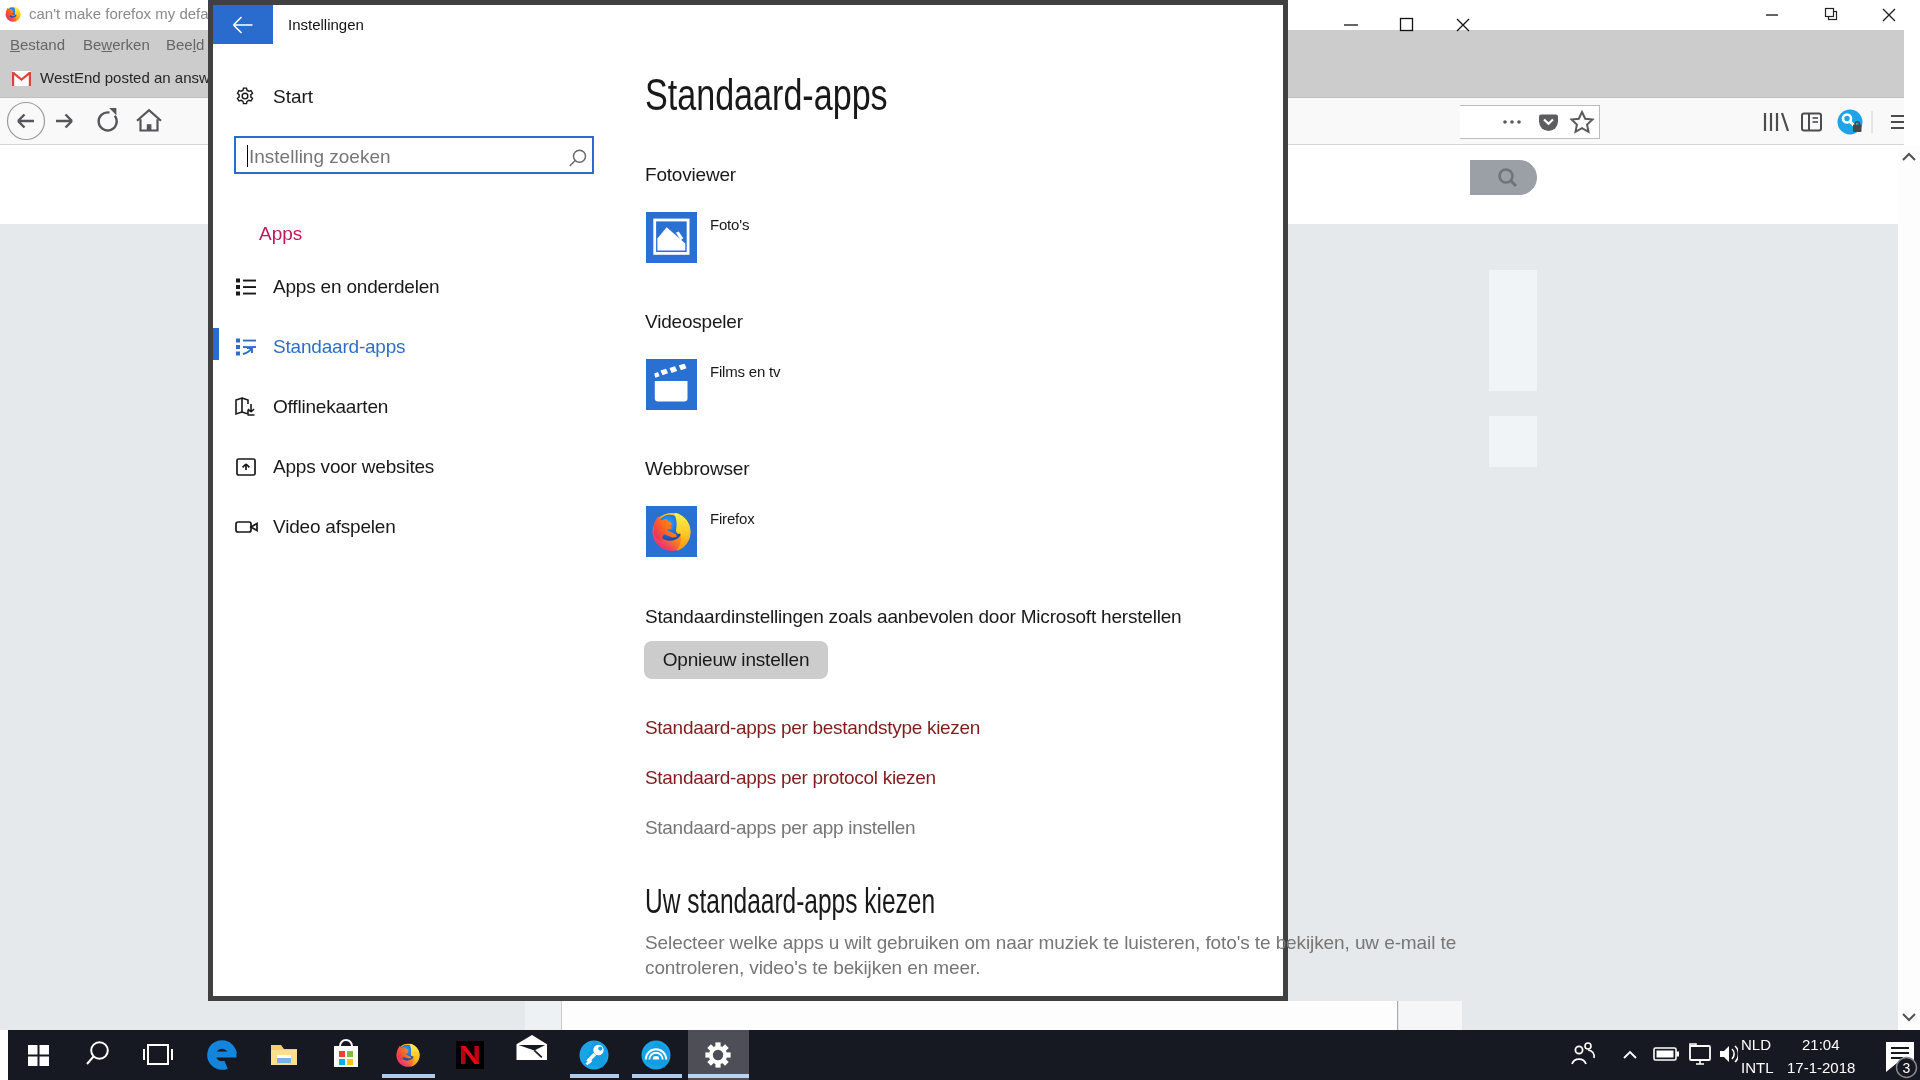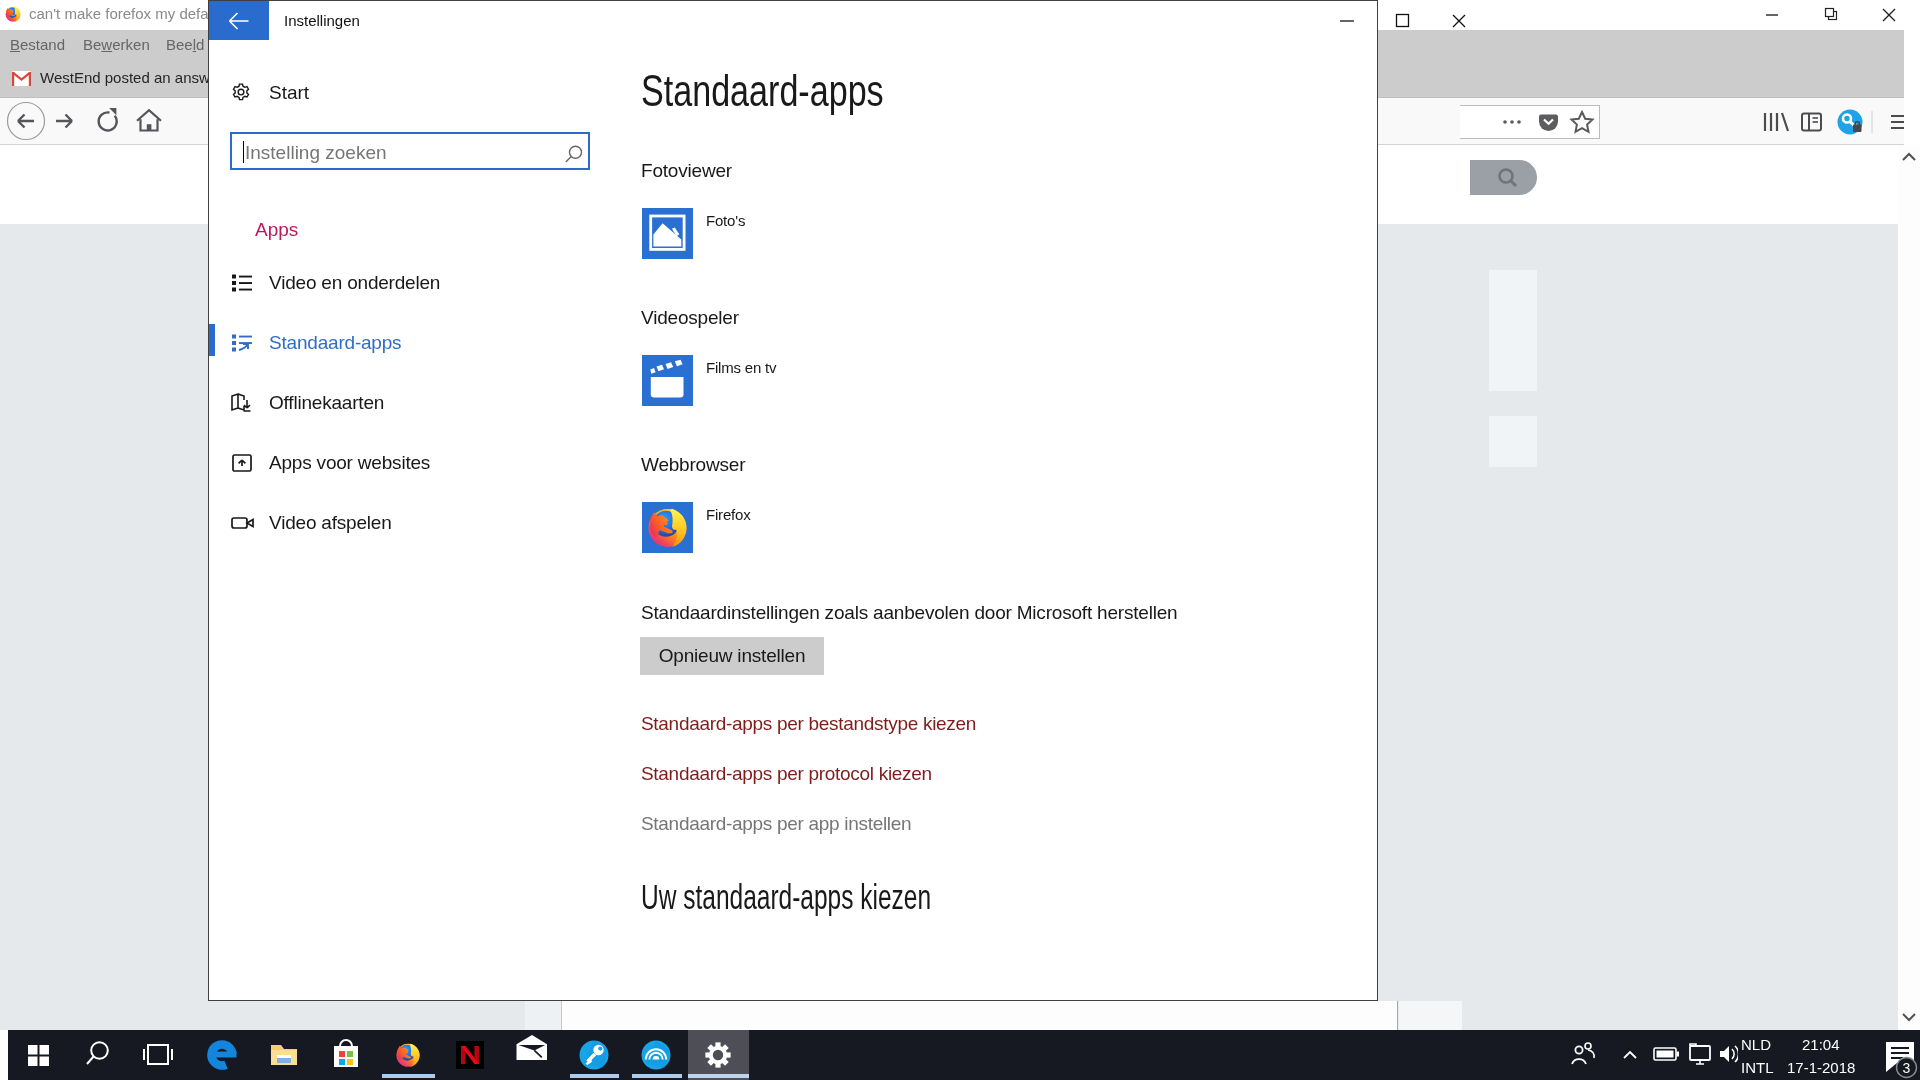--- a/index.html
+++ b/index.html
@@ -13,39 +13,39 @@
   #ff-menu { left:0; top:30px; width:1904px; height:67px; background:#cccccc; }
   .menuitem { position:absolute; top:6px; font-size:15px; color:#666666; }
   #ff-book { position:absolute; left:40px; top:39px; font-size:15px; color:#262626; font-weight:400; }
   #ff-nav { left:0; top:97px; width:1904px; height:48px; background:#f9f9fa; border-bottom:1px solid #d4d4d4; border-top:1px solid #bebebe; }
   #ff-page-white { left:0; top:145px; width:1904px; height:79px; background:#ffffff; }
   #ff-page { left:0; top:224px; width:1898px; height:806px; background:#e5e9ec; }
   #ff-scroll { left:1898px; top:145px; width:22px; height:885px; background:#fdfdfd; }
   .litebox { position:absolute; background:#f1f4f6; }
 
   
-  #win { left:208px; top:0px; width:1170px; height:1001px; background:#ffffff; border:1px solid #404040; }
+  #win { left:208px; top:0px; width:1080px; height:1001px; background:#ffffff; border:5px solid #404040; }
   #back { position:absolute; left:0px; top:0px; width:60px; height:39px; background:#2a6ccd; }
   #wintitle { position:absolute; left:75px; top:11px; font-size:15px; color:#111; }
   .navrow { position:absolute; left:22px; height:40px; font-size:19px; color:#191919; letter-spacing:-0.2px; }
   .navrow .label { position:absolute; left:38px; top:7px; white-space:nowrap; }
   .navrow svg { position:absolute; left:0px; top:7px; }
   #selbar { position:absolute; left:0px; top:323px; width:6px; height:32px; background:#2a6ccd; }
   #searchbox { position:absolute; left:21px; top:131px; width:360px; height:38px; border:2px solid #2a6ccd; background:#fff;padding-left:36px; }
   #searchbox .ph { position:absolute; left:13px; top:8px; font-size:19px; color:#767676; }
   #apps-hdr { position:absolute; left:22px; top:218px; font-size:19px; color:#be185d;margin-left:24px; }
 
   #main { position:absolute; left:432px; top:0; width:840px; height:1000px; }
   #h1 { position:absolute; left:0px; top:65px; font-size:44px; font-weight:300; color:#191919; transform:scaleX(0.775); transform-origin:0 0; }
   .sect { position:absolute; left:0px; font-size:19px; color:#191919; letter-spacing:-0.2px; }
   .tile { position:absolute; left:1px; width:51px; height:51px; background:#2a6fd2; }
   .applabel { position:absolute; left:65px; font-size:15px; color:#191919; letter-spacing:-0.2px; }
   .link { position:absolute; left:0px; font-size:19px; color:#7f1d1d; letter-spacing:-0.3px; }
   .graytext { position:absolute; left:0px; font-size:19px; color:#767676; letter-spacing:-0.3px; }
-  #resetbtn { position:absolute; left:-1px; top:636px; width:184px; height:38px; background:#cccccc; font-size:19px; color:#191919; text-align:center; line-height:38px; letter-spacing:-0.2px; }
+  #resetbtn { position:absolute; left:-1px; top:636px; width:184px; height:38px; background:#cccccc; font-size:19px; color:#191919; text-align:center; line-height:38px; letter-spacing:-0.2px;border-radius:8px; }
   #h2 { position:absolute; left:0px; top:876px; font-size:35px; font-weight:300; color:#191919; transform:scaleX(0.70); transform-origin:0 0; }
   #para { position:absolute; left:0px; top:925px; font-size:19px; color:#767676; line-height:25px; white-space:nowrap; letter-spacing:-0.1px; }
 
   
   #strip-darkcol { left:525px; top:1001px; width:36px; height:29px; background:#eef1f3; }
   #strip-white { left:561px; top:1001px; width:837px; height:29px; background:#fdfdfe; border-left:1px solid #c9c9c9; border-right:1px solid #a9a9a9; }
 
   
   #taskbar { left:8px; top:1030px; width:1920px; height:50px; background:#171922; }
   .tb { position:absolute; top:0; width:48px; height:50px; }
@@ -217,21 +217,21 @@
 
     <div class="navrow" style="top:264px">
       <svg width="22" height="22" viewBox="0 0 22 22">
         <rect x="1" y="2.5" width="4" height="4" fill="#191919"></rect>
         <rect x="1" y="9" width="4" height="4" fill="#191919"></rect>
         <rect x="1" y="15.5" width="4" height="4" fill="#191919"></rect>
         <rect x="8" y="3.6" width="13" height="1.9" fill="#191919"></rect>
         <rect x="8" y="10.1" width="13" height="1.9" fill="#191919"></rect>
         <rect x="8" y="16.6" width="13" height="1.9" fill="#191919"></rect>
       </svg>
-      <span class="label">Video en onderdelen</span>
+      <span class="label">Apps en onderdelen</span>
     </div>
 
     <div class="navrow" style="top:324px;color:#2f6ec6">
       <svg width="22" height="22" viewBox="0 0 22 22">
         <rect x="1" y="2.5" width="4" height="4" fill="#2f6ec6"></rect>
         <rect x="1" y="9" width="4" height="4" fill="#2f6ec6"></rect>
         <rect x="1" y="15.5" width="4" height="4" fill="#2f6ec6"></rect>
         <rect x="8" y="3.6" width="13" height="1.9" fill="#2f6ec6"></rect>
         <rect x="8" y="10.1" width="13" height="1.9" fill="#2f6ec6"></rect>
         <path d="M8 18 c4 -1 7 -3 9 -6 M17 12 v5 M17 12 h-5" stroke="#2f6ec6" stroke-width="1.9" fill="none"></path>
@@ -297,20 +297,21 @@
       <div class="applabel" style="top:505px">Firefox</div>
 
       <div class="sect" style="top:601px">Standaardinstellingen zoals aanbevolen door Microsoft herstellen</div>
       <div id="resetbtn">Opnieuw instellen</div>
 
       <div class="link" style="top:712px">Standaard-apps per bestandstype kiezen</div>
       <div class="link" style="top:762px">Standaard-apps per protocol kiezen</div>
       <div class="graytext" style="top:812px">Standaard-apps per app instellen</div>
 
       <div id="h2">Uw standaard-apps kiezen</div>
+      <div id="para">Selecteer welke apps u wilt gebruiken om naar muziek te luisteren, foto's te bekijken, uw e-mail te<br>controleren, video's te bekijken en meer.</div>
     </div>
   </div>
 
   <div class="abs" id="taskbar">
     <div id="tb-settings-bg"></div>
 
     <svg class="tb" style="left:7px" viewBox="0 0 48 50">
       <rect x="13" y="15" width="9.5" height="9.5" fill="#fff"></rect>
       <rect x="24.5" y="15" width="9.5" height="9.5" fill="#fff"></rect>
       <rect x="13" y="26.5" width="9.5" height="9.5" fill="#fff"></rect>

